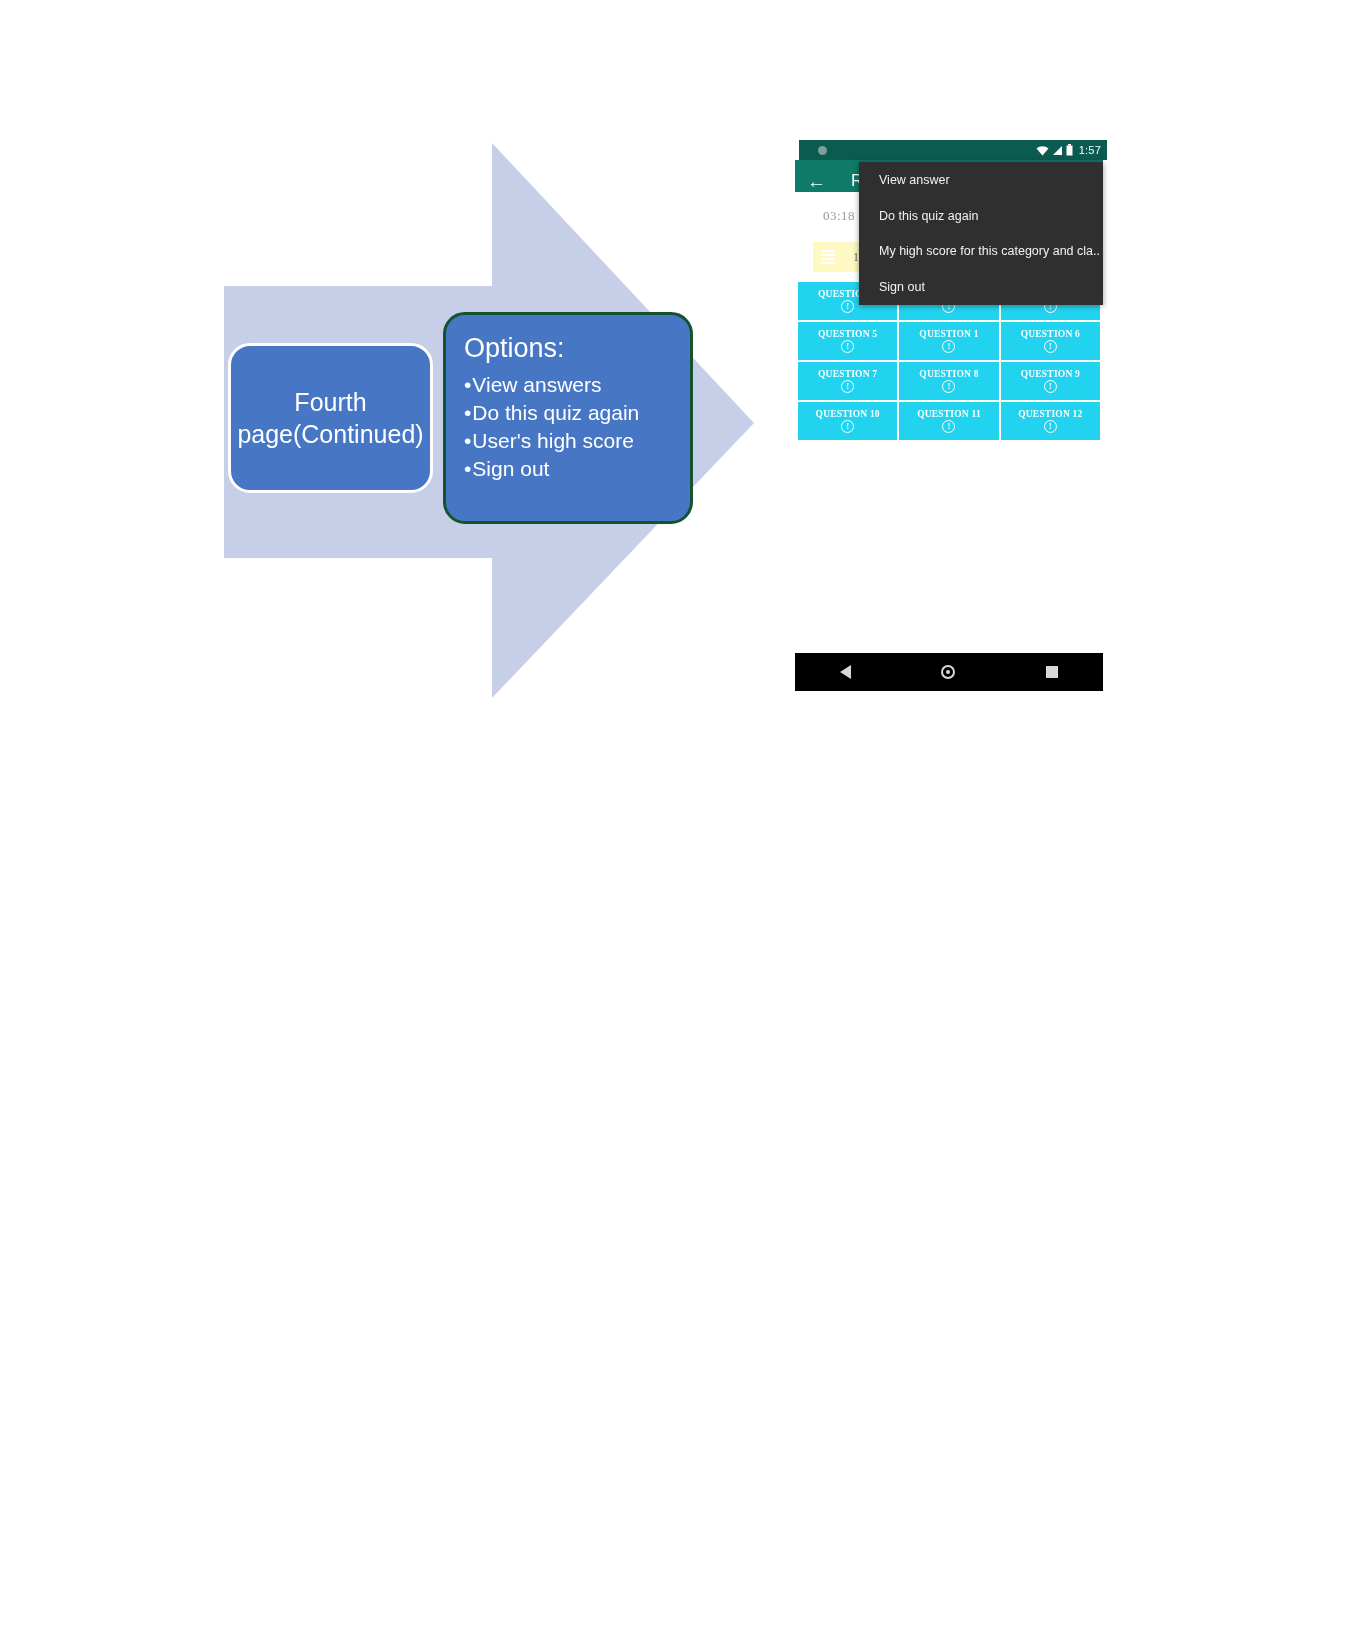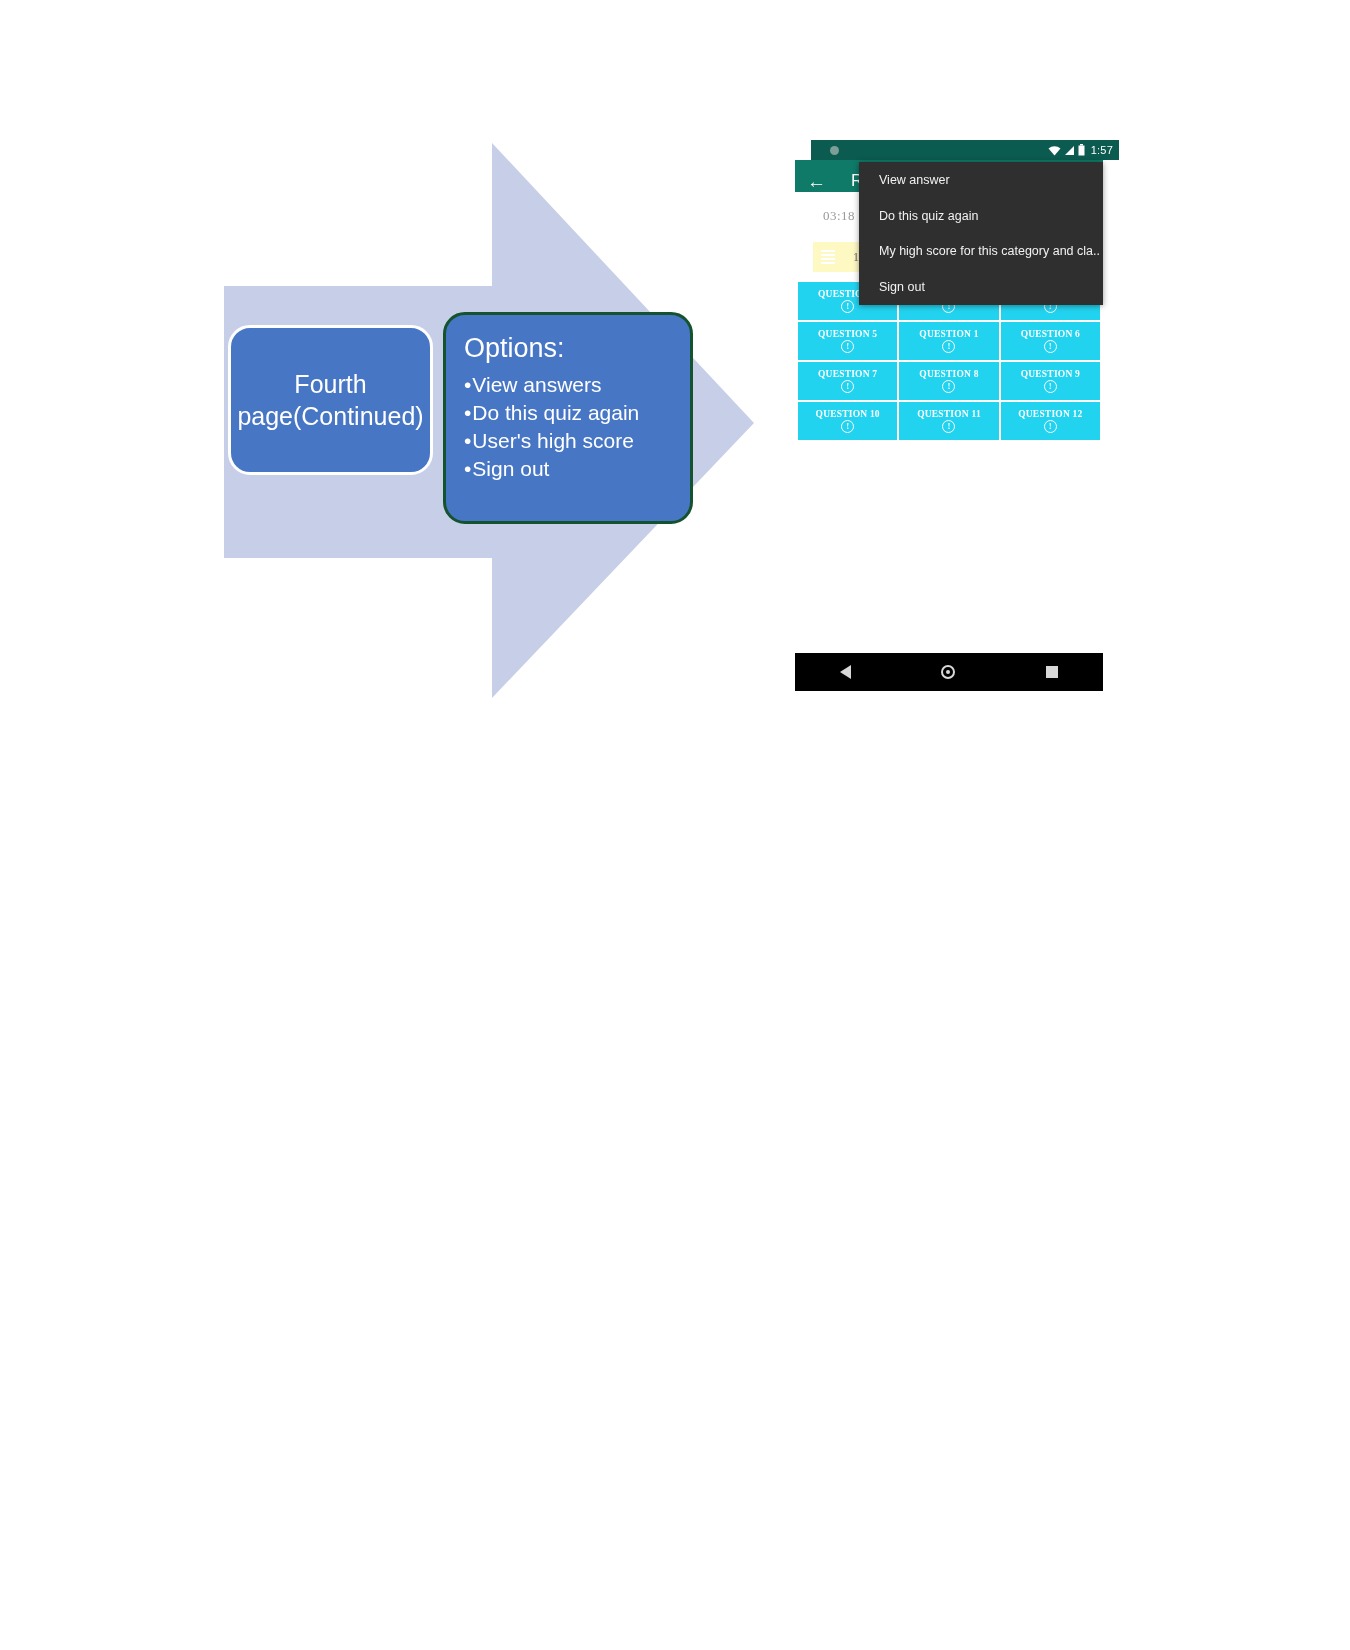--- a/index.html
+++ b/index.html
@@ -26,21 +26,21 @@
   .arrow-shape {
     position: absolute;
     left: 224px;
     top: 143px;
     width: 530px;
     height: 555px;
   }
   .box-fourth {
     position: absolute;
     left: 228px;
-    top: 325px;
+    top: 343px;
     width: 205px;
     height: 150px;
     background: #4776c4;
     border: 3px solid #ffffff;
     border-radius: 22px;
     box-sizing: border-box;
     display: flex;
     align-items: center;
     justify-content: center;
   }
@@ -88,21 +88,21 @@
   
   #phone {
     position: absolute;
     left: 795px;
     top: 140px;
     width: 308px;
     height: 551px;
   }
   .statusbar {
     position: absolute;
-    left: 16px;
+    left: 4px;
     top: 0;
     width: 308px;
     height: 20px;
     background: #0b5b50;
     display: flex;
     align-items: center;
     box-sizing: border-box;
     padding: 0 6px;
   }
   .statusbar .dot-left {

